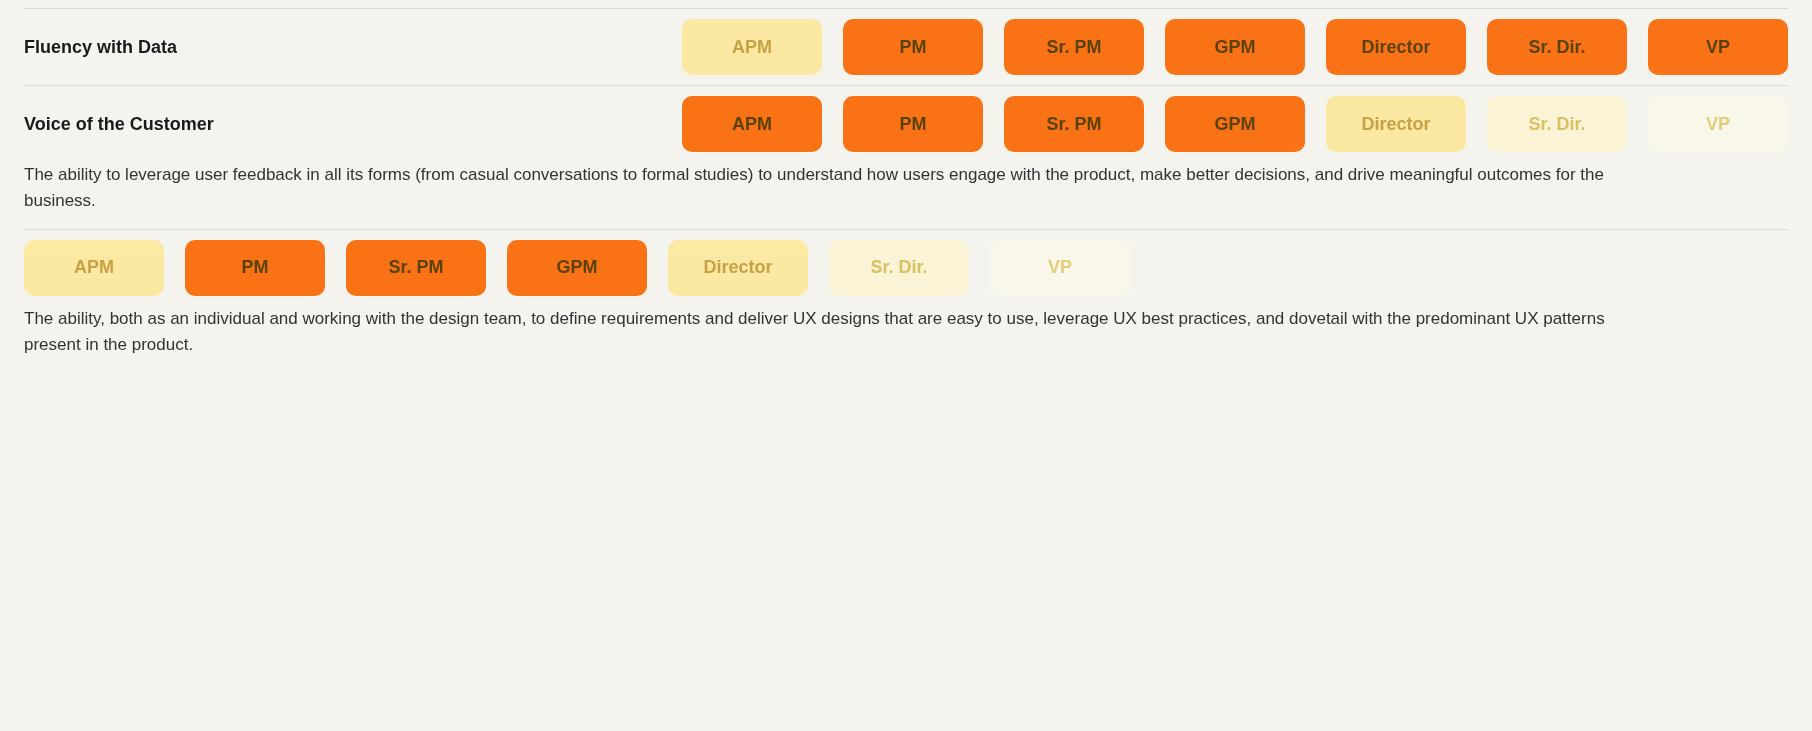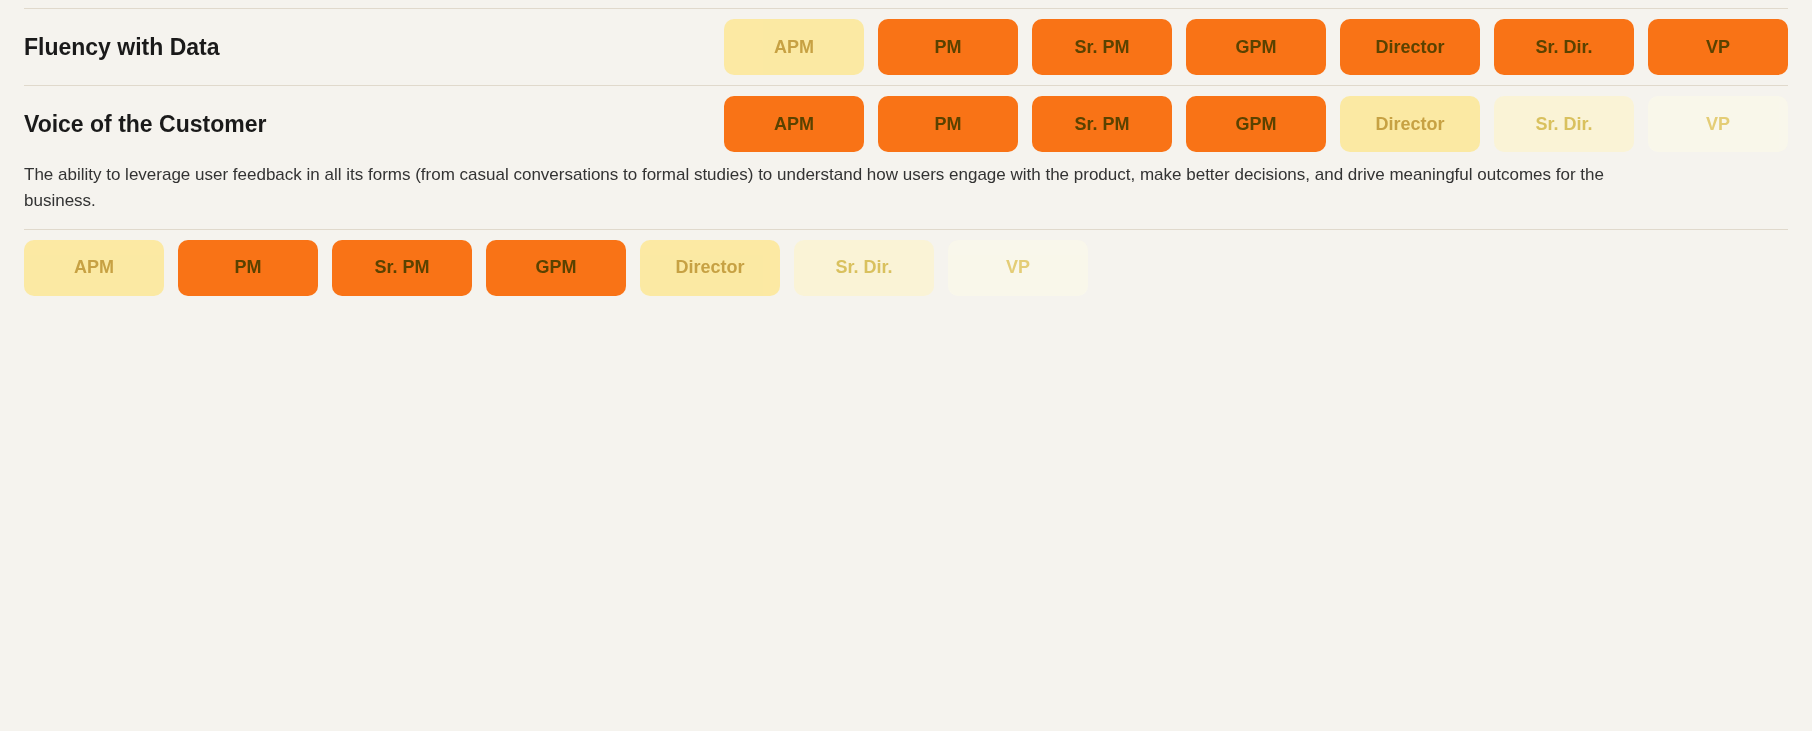--- a/index.html
+++ b/index.html
@@ -49,28 +49,28 @@
     }
 
     .section-header {
       display: flex;
       align-items: center;
       justify-content: space-between;
       margin-bottom: 10px;
     }
 
     .section-title {
-      font-size: 23px;
+      font-size: 18px;
       font-weight: 800;
       color: #1a1a1a;
     }
 
     .badges-row {
       display: flex;
-      gap: 14px;
+      gap: 21px;
       align-items: center;
     }
 
     .badge {
       display: inline-flex;
       align-items: center;
       justify-content: center;
       border-radius: 10px;
       font-weight: 700;
       font-size: 18px;
@@ -162,16 +162,17 @@
           <div class="badges-row">
             <div class="badge badge-faded-light">APM</div>
             <div class="badge badge-active">PM</div>
             <div class="badge badge-active">Sr. PM</div>
             <div class="badge badge-active">GPM</div>
             <div class="badge badge-faded-light">Director</div>
             <div class="badge badge-faded-lighter">Sr. Dir.</div>
             <div class="badge badge-faded-lightest">VP</div>
           </div>
         </div>
+        <p class="section-description">The ability, both as an individual and working with the design team, to define requirements and deliver UX designs that are easy to use, leverage UX best practices, and dovetail with the predominant UX patterns present in the product.</p>
       </div>
     </div>
 
 </div>
 
 </body></html>

